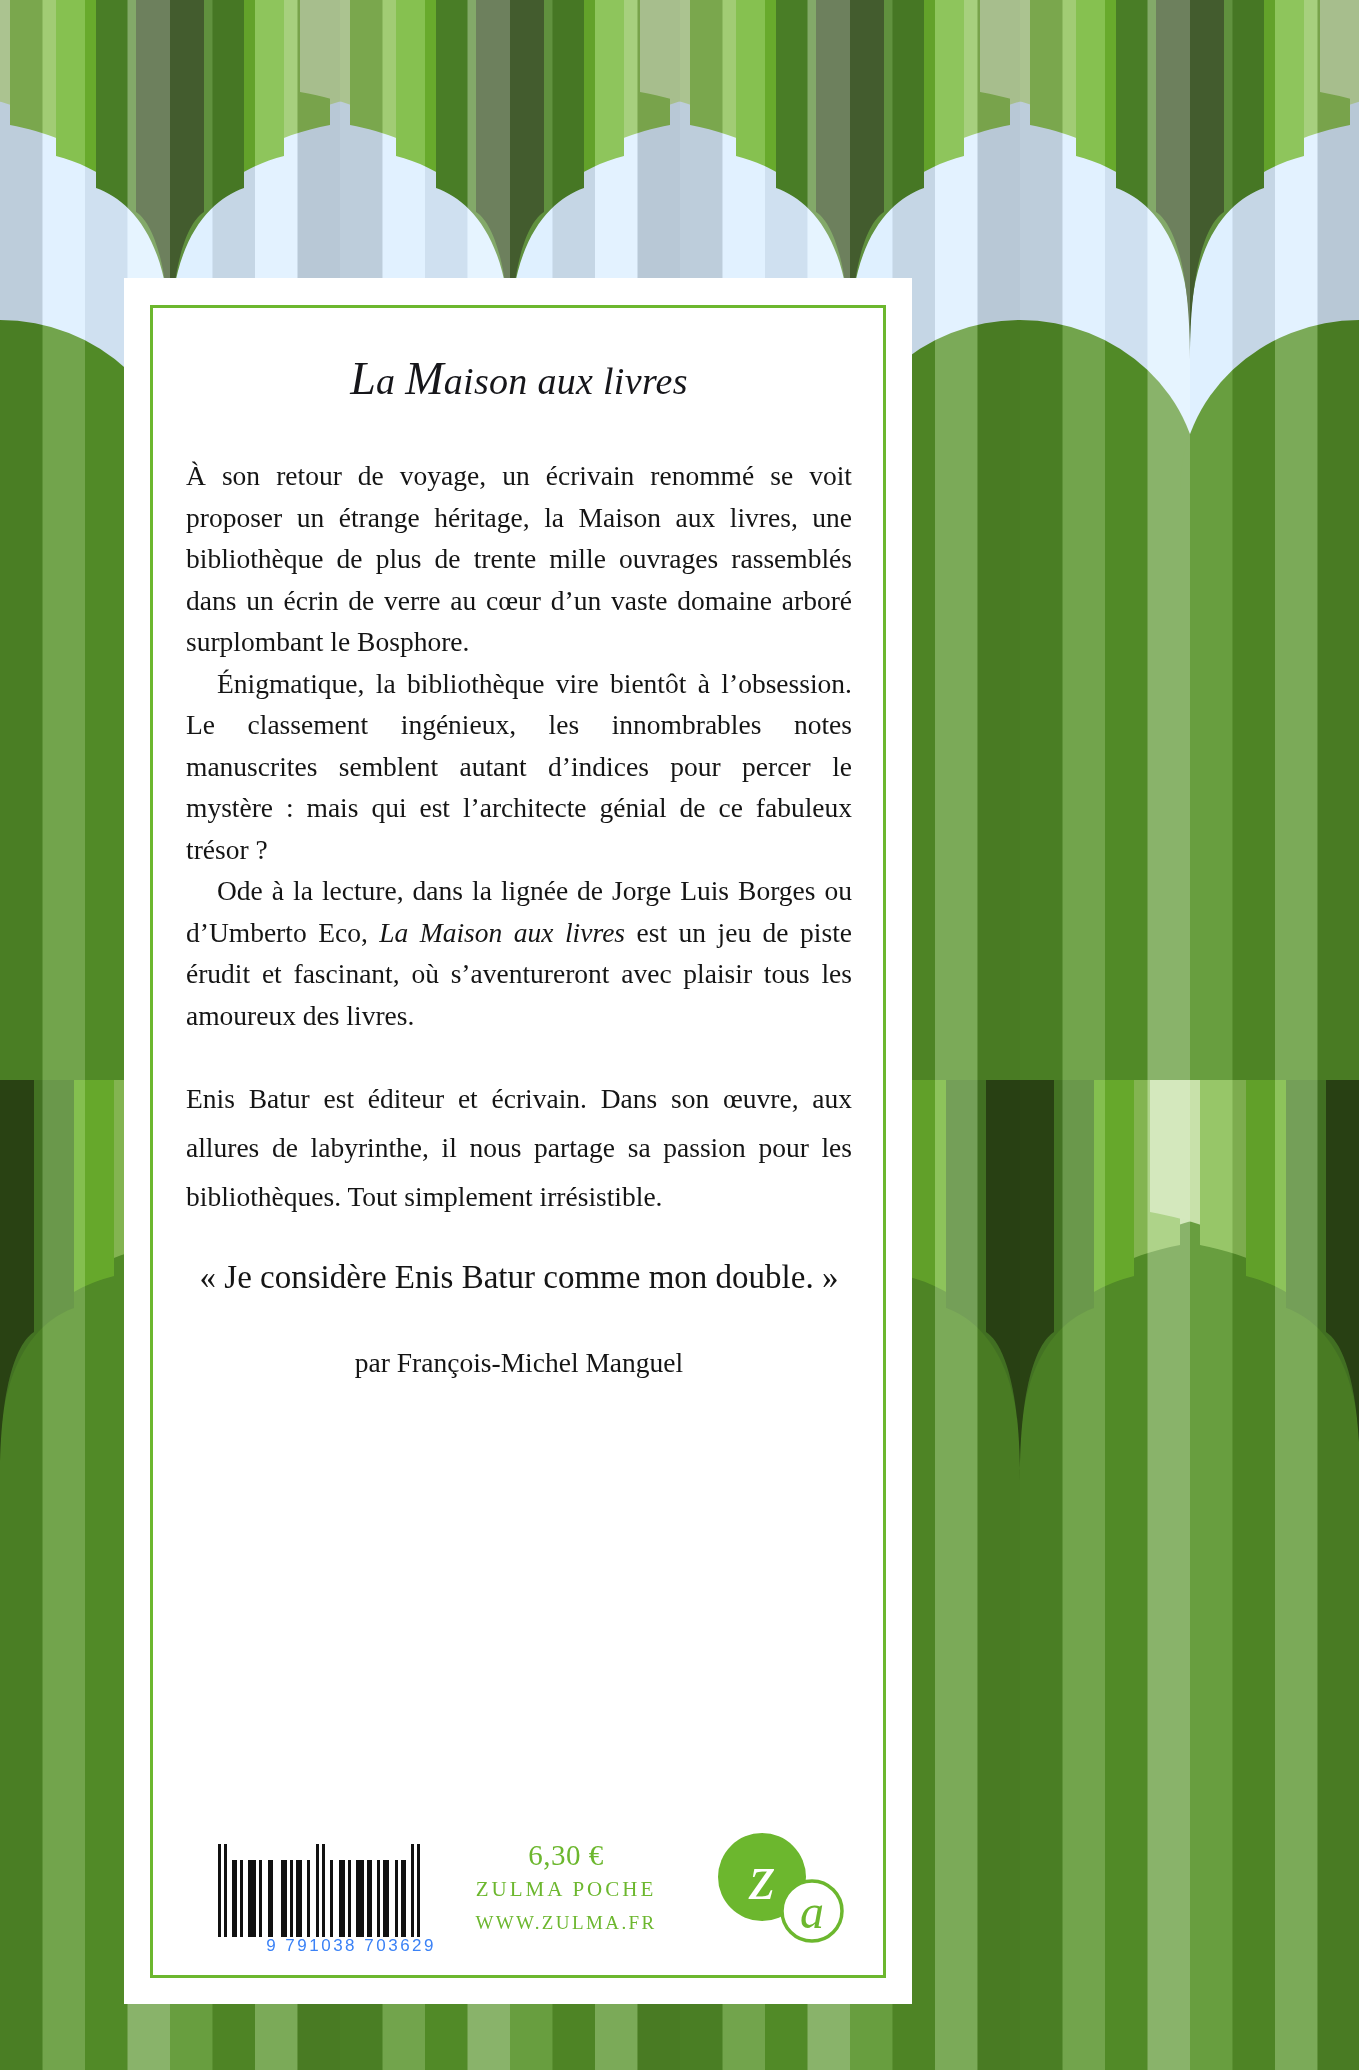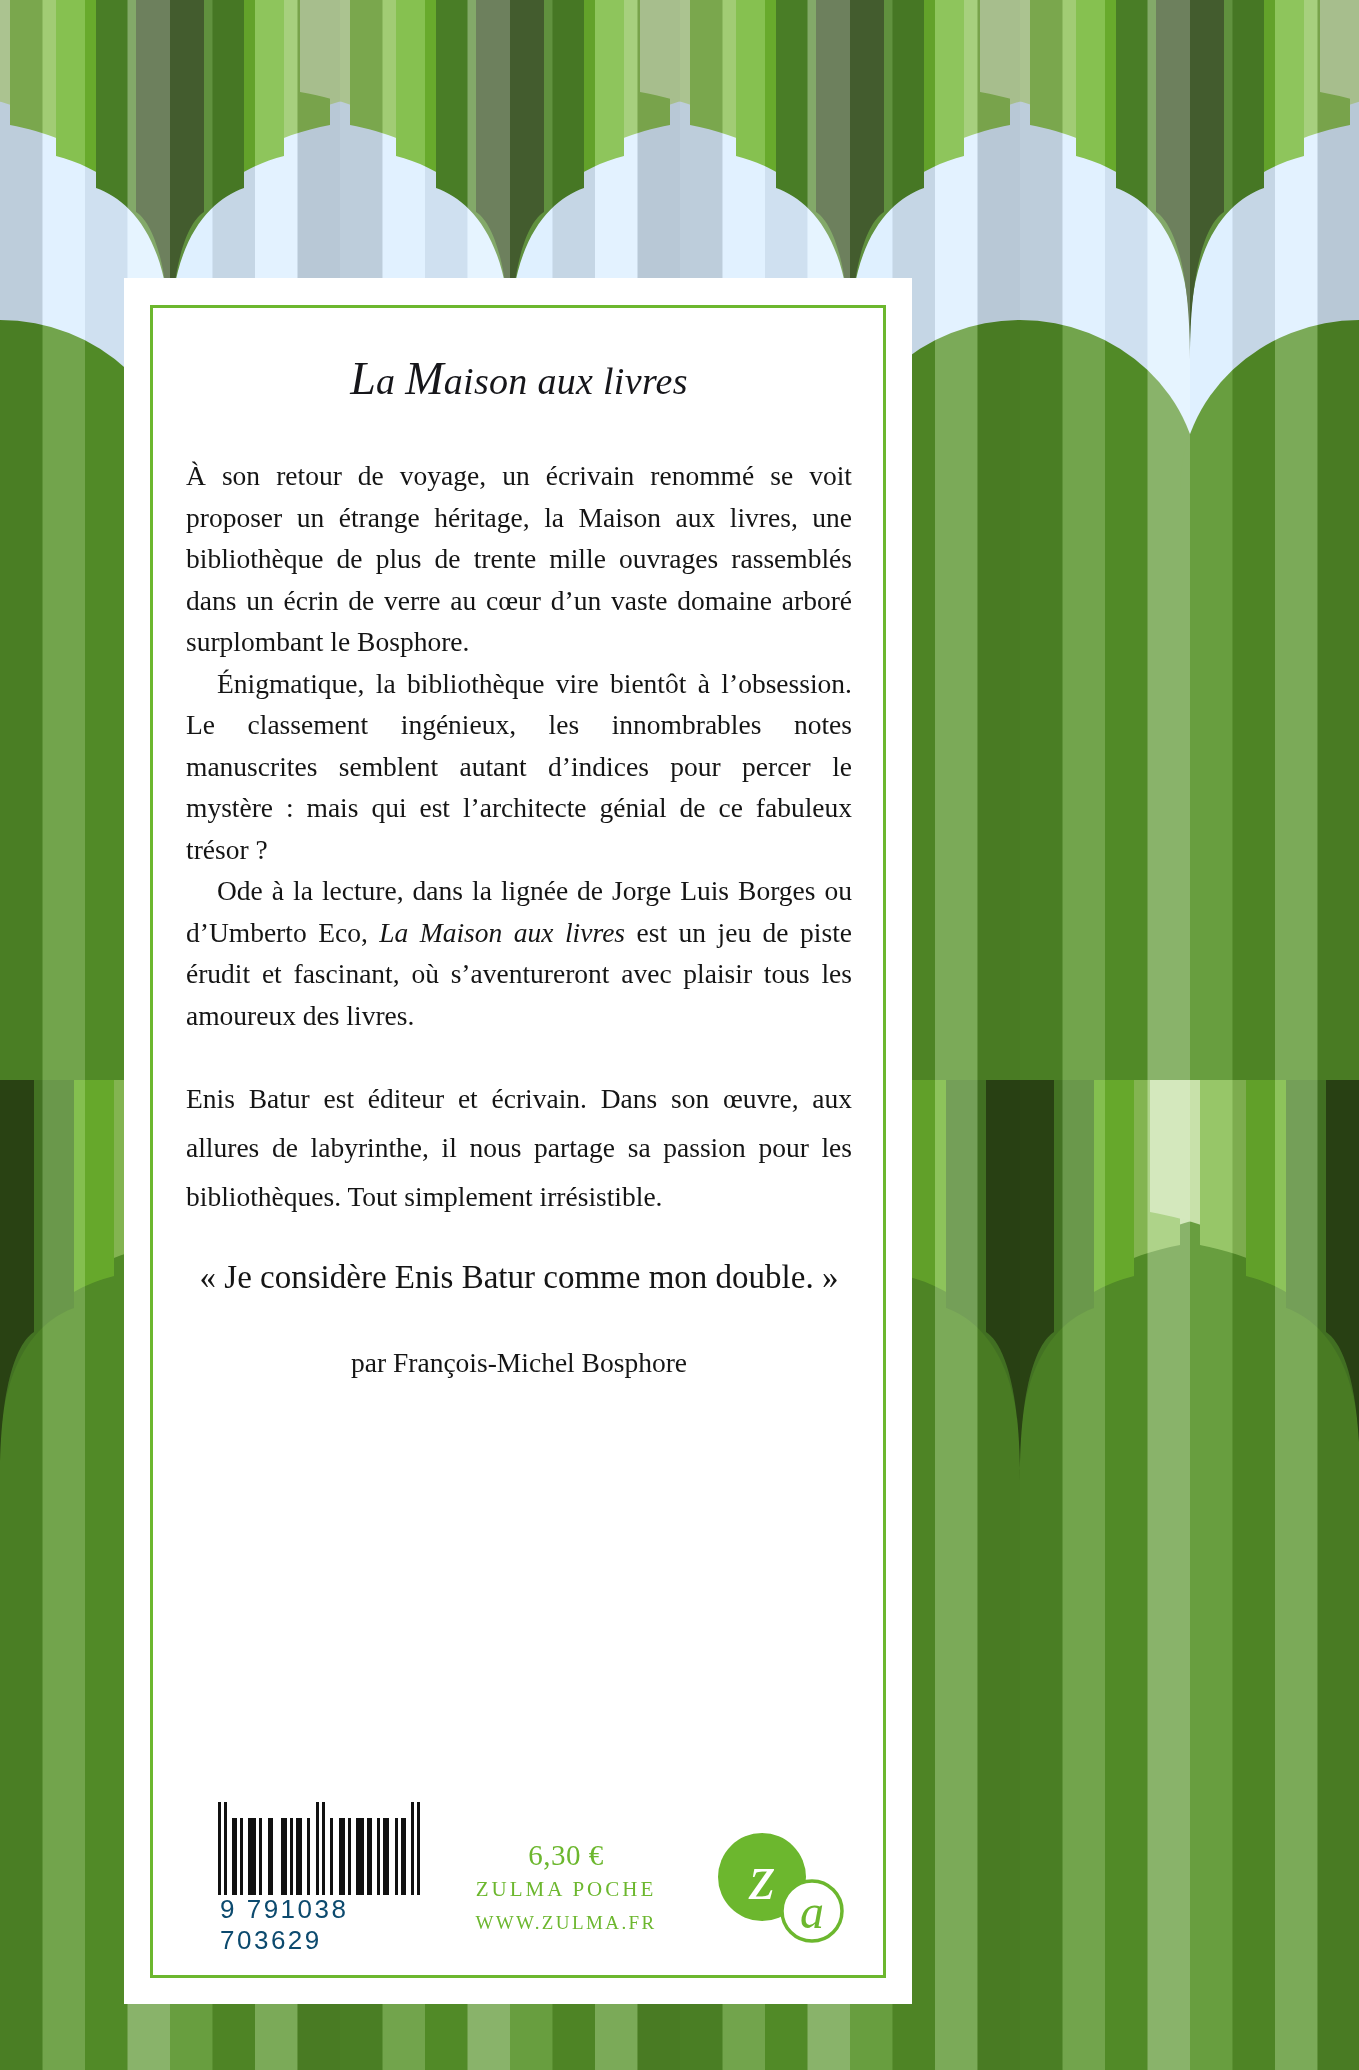--- a/index.html
+++ b/index.html
@@ -153,25 +153,26 @@
   #barcode-bars i {
     display: block;
     background: #111111;
     height: 100%;
   }
   #barcode-bars i.tall { height: 100%; }
   #barcode-bars i.short { height: 83%; }
   #barcode-bars i.gap { background: transparent; }
   #barcode-digits {
     font-family: "Liberation Sans", sans-serif;
-    font-size: 26px;
+    font-size: 17px;
     letter-spacing: 2.5px;
-    color: #0c4a6e;
+    color: #3b82f6;
     margin-top: -1px;
     padding-left: 2px;
+    text-align: right;
   }
 
   #publisher-block {
     text-align: center;
     color: #6cb72e;
     padding-bottom: 16px;
     margin-left: -6px;
   }
   #price {
     font-family: "Liberation Serif", serif;
@@ -339,21 +340,21 @@
 
     <div class="bio">
       <p>Enis Batur est éditeur et écrivain. Dans son œuvre, aux allures de labyrinthe, il nous partage sa passion pour les bibliothèques. Tout simplement irrésistible.</p>
     </div>
 
     <div class="pullquote">
       <span class="quote-line">« Je considère Enis Batur comme mon double. »</span>
     </div>
 
     <div class="translation-credit">
-      <span>par François-Michel Bosphore</span>
+      <span>par François-Michel Manguel</span>
     </div>
 
   </div>
 
   <div id="footer">
 
     <div id="barcode-block">
       <div id="barcode-bars">
         <i class="tall" style="width:3px"></i>
           <i class="gap" style="width:3px"></i>

